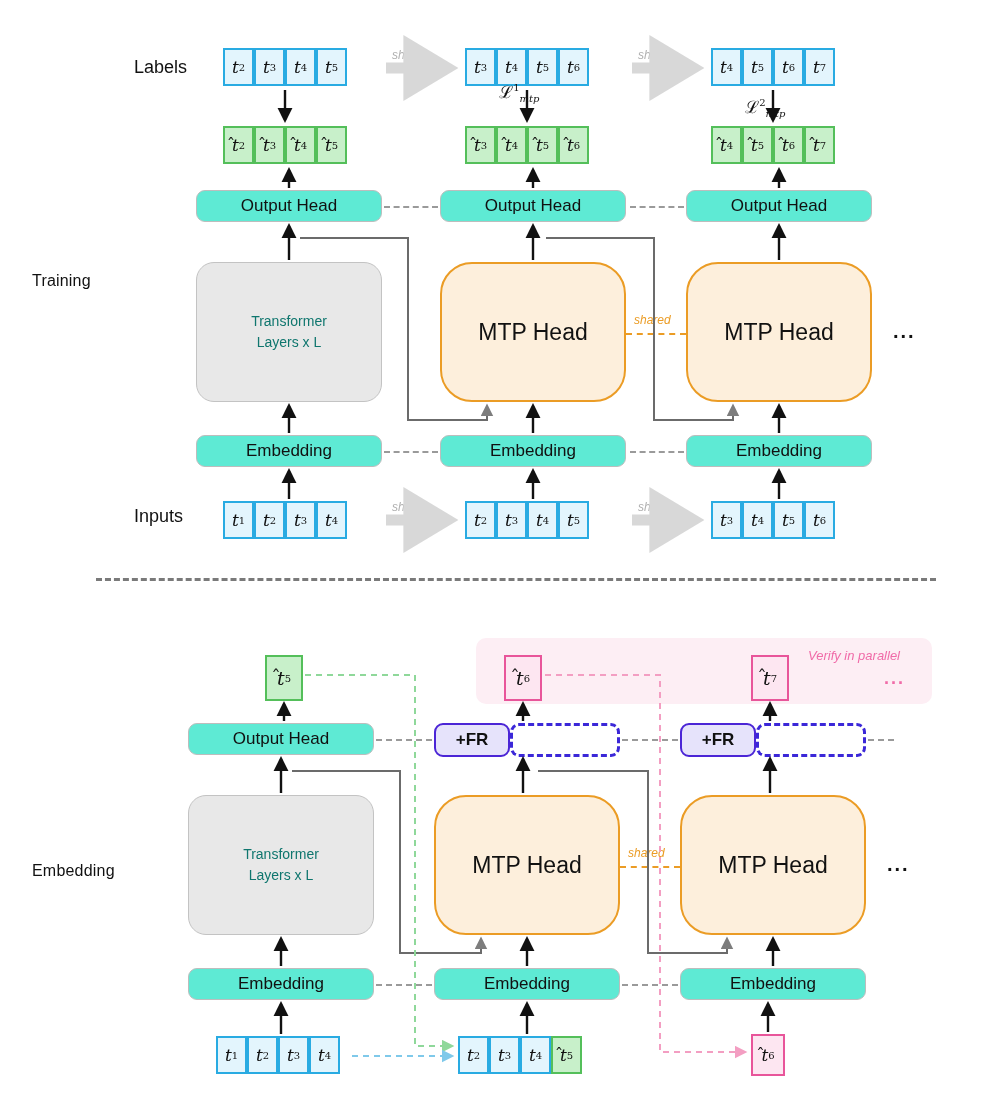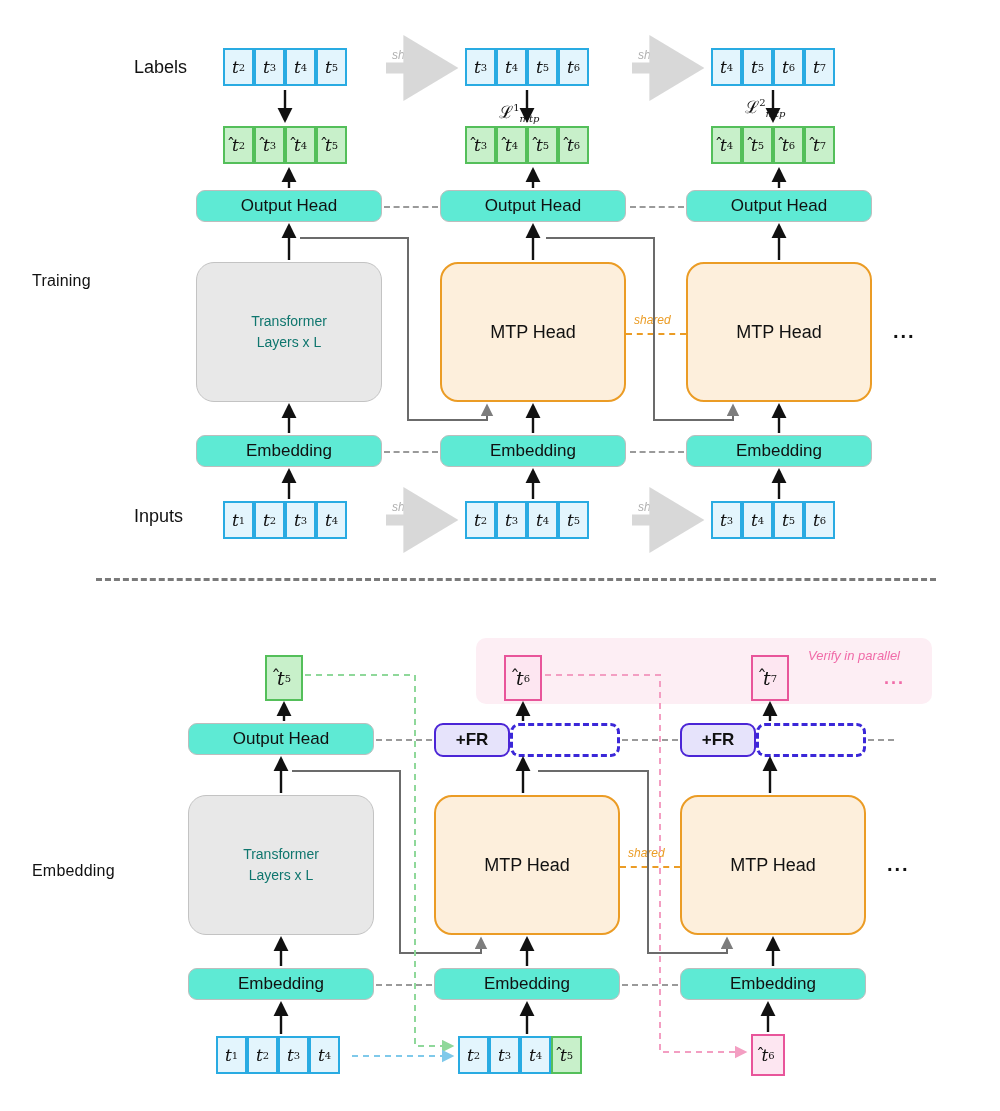--- a/index.html
+++ b/index.html
@@ -27,22 +27,22 @@
   .tok-pink{background:#fde6f1;border:2.4px solid #e8559a;}
   .tok-lone{width:38px;height:46px;font-size:19px;}
 
   
   .box{box-sizing:border-box;display:flex;align-items:center;
        justify-content:center;text-align:center;}
   .box-grey{background:#5eead4;border:1.4px solid #bdbdbd;border-radius:9px;
             font-size:17px;color:#111;}
   .box-grey-big{background:#e8e8e8;border:1.4px solid #c3c3c3;border-radius:18px;
             font-size:14px;color:#0f766e;line-height:1.5;}
-  .box-orange{background:#fdefdc;border:2px solid #eb9c25;border-radius:18px;
-            font-size:18px;color:#111;}
+  .box-orange{background:#fdefdc;border:2px solid #eb9c25;border-radius:32px;
+            font-size:23px;color:#111;}
   .box-fr{background:#e6e3fb;border:2.2px solid #4b25d6;border-radius:9px;
             font-size:17px;font-weight:bold;color:#111;}
   .box-fr-ghost{background:transparent;border:3px dashed #3b27d8;border-radius:9px;}
 
   
   .shift-lbl{font-size:12px;font-style:italic;color:#b0b0b0;}
   .shared-lbl{font-size:12px;font-style:italic;color:#eb9c25;}
   .verify-lbl{font-size:13px;font-style:italic;color:#f06ba8;white-space:nowrap;}
   .loss-lbl{font-size:17px;font-family:"DejaVu Serif", serif;white-space:nowrap;}
   .dots{font-size:20px;letter-spacing:2px;color:#111;font-weight:bold;}
@@ -170,21 +170,21 @@
     <div class="tok tok-green">
         <i style="position: relative;">t<span style="position: absolute; left: 50%; top: -1px; transform: translateX(-62%); font-style: normal; font-size: inherit;">̂</span></i>
         <sub>6</sub>
       </div>
     <div class="tok tok-green">
         <i style="position: relative;">t<span style="position: absolute; left: 50%; top: -1px; transform: translateX(-62%); font-style: normal; font-size: inherit;">̂</span></i>
         <sub>7</sub>
       </div>
   </div>
 
-  <div class="abs loss-lbl" style="left:499px;top:100px;">
+  <div class="abs loss-lbl" style="left:499px;top:80px;">
     <span>ℒ</span><sup style="font-size:10px">1</sup><sub style="font-size:10px;font-style:italic">mtp</sub>
   </div>
   <div class="abs loss-lbl" style="left:745px;top:95px;">
     <span>ℒ</span><sup style="font-size:10px">2</sup><sub style="font-size:10px;font-style:italic">mtp</sub>
   </div>
 
   <div class="abs box box-grey" style="left:196px;top:190px;width:186px;height:32px;">Output Head</div>
   <div class="abs box box-grey" style="left:440px;top:190px;width:186px;height:32px;">Output Head</div>
   <div class="abs box box-grey" style="left:686px;top:190px;width:186px;height:32px;">Output Head</div>
 

